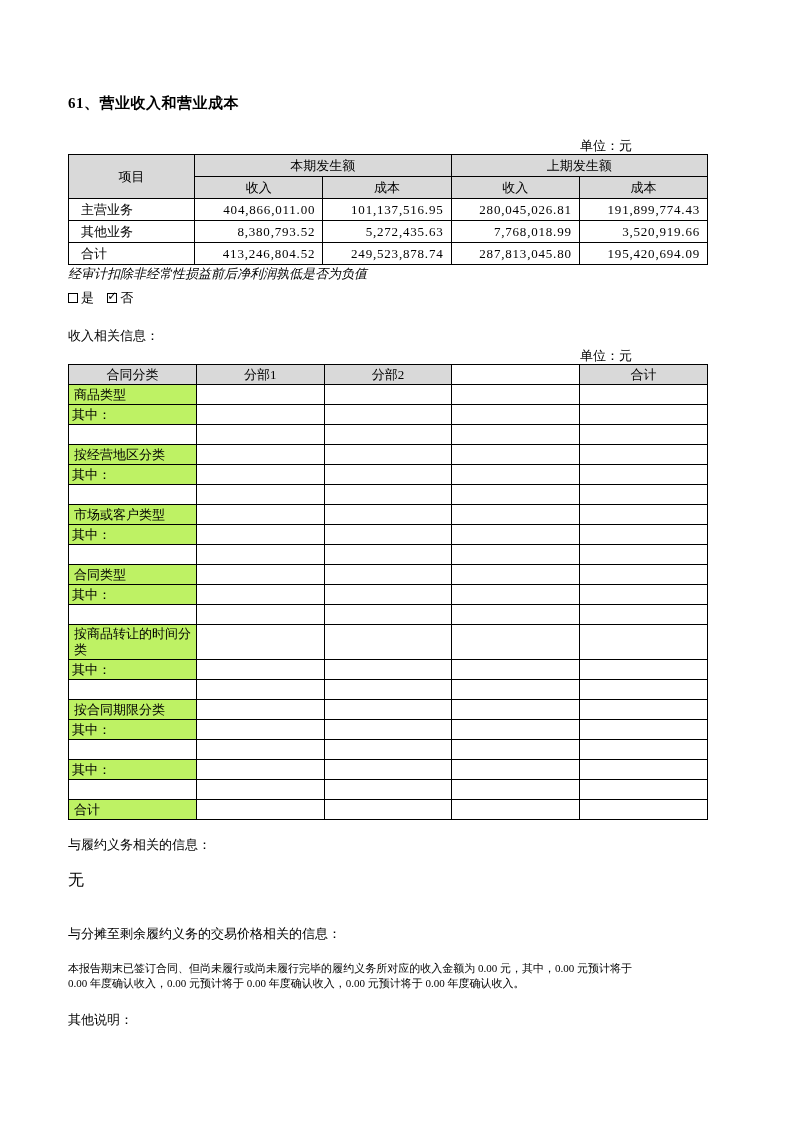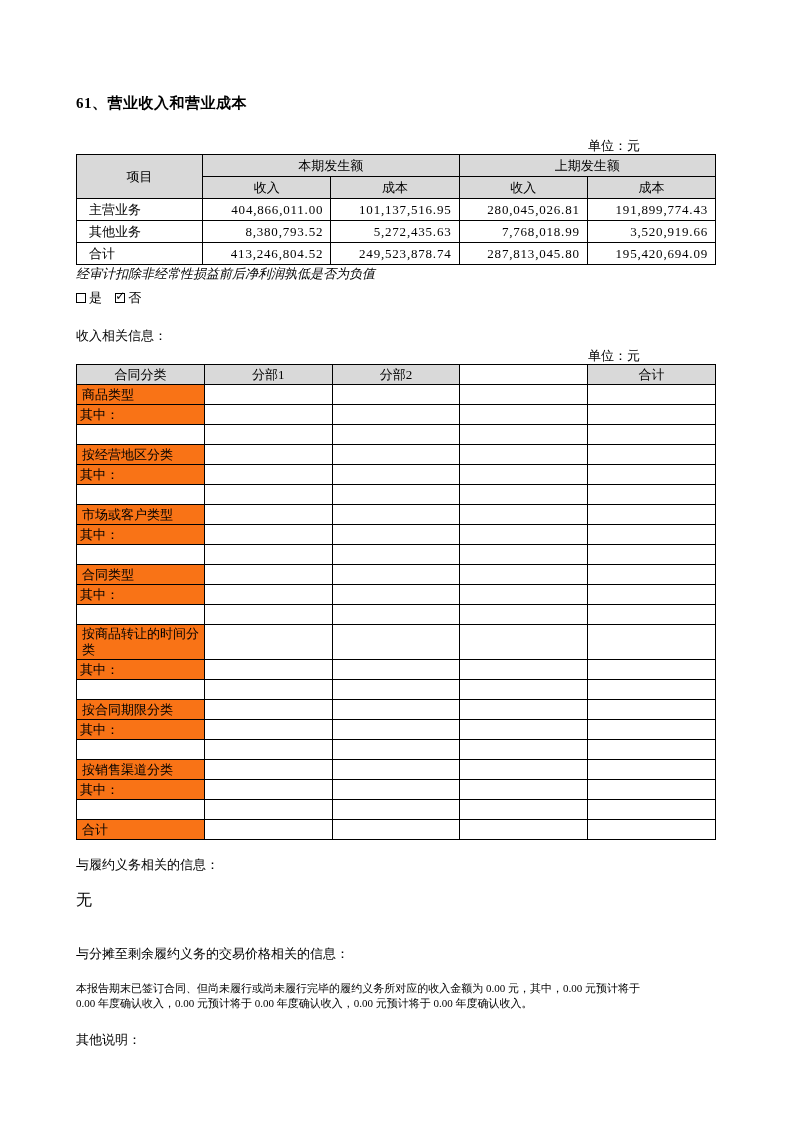--- a/index.html
+++ b/index.html
@@ -5,21 +5,21 @@
   * { box-sizing: border-box; }
   html, body { margin: 0; padding: 0; }
   body {
     width: 793px; height: 1122px;
     background: #ffffff;
     color: #000;
     font-family: "Liberation Serif", "DejaVu Serif", serif;
     position: relative;
     overflow: hidden;
   }
-  .page { position: absolute; left: 76px; top: 0; width: 564px; }
+  .page { position: absolute; left: 68px; top: 0; width: 564px; }
 
   .section-title {
     margin-top: 94px;
     font-size: 15px;
     font-weight: bold;
     letter-spacing: 0.5px;
   }
   .unit-label {
     text-align: right;
     font-size: 13px;
@@ -45,21 +45,21 @@
   }
   .gray { background: #d9d9d9; }
   .center { text-align: center; }
   .num { text-align: right; padding-right: 7px; letter-spacing: 0.8px; }
   .lbl { padding-left: 12px; }
 
   .t1 col.c0 { width: 126px; }
 
   .t2 td { height: 20px; padding: 1px 4px; }
   .t2 .lblcell { padding-left: 5px; }
-  .t2 .lblcell.category, .t2 .lblcell.sub, .t2 .lblcell.total { background: #f97316; }
+  .t2 .lblcell.category, .t2 .lblcell.sub, .t2 .lblcell.total { background: #bef264; }
   .t2 .lblcell.sub { padding-left: 3px; }
 
   .audit-q { font-size: 13px; font-style: italic; }
   .checkbox-line { margin-top: 6px; font-size: 13px; }
   .checkbox-line .option { margin-right: 10px; }
   .cb {
     display: inline-block;
     width: 10px; height: 10px;
     border: 1px solid #000;
     margin-right: 3px;
@@ -278,27 +278,20 @@
           <td></td>
         </tr>
         <tr>
           <td class="lblcell blank"></td>
           <td></td>
           <td></td>
           <td></td>
           <td></td>
         </tr>
         <tr>
-          <td class="lblcell category">按销售渠道分类</td>
-          <td></td>
-          <td></td>
-          <td></td>
-          <td></td>
-        </tr>
-        <tr>
           <td class="lblcell sub">其中：</td>
           <td></td>
           <td></td>
           <td></td>
           <td></td>
         </tr>
         <tr>
           <td class="lblcell blank"></td>
           <td></td>
           <td></td>

